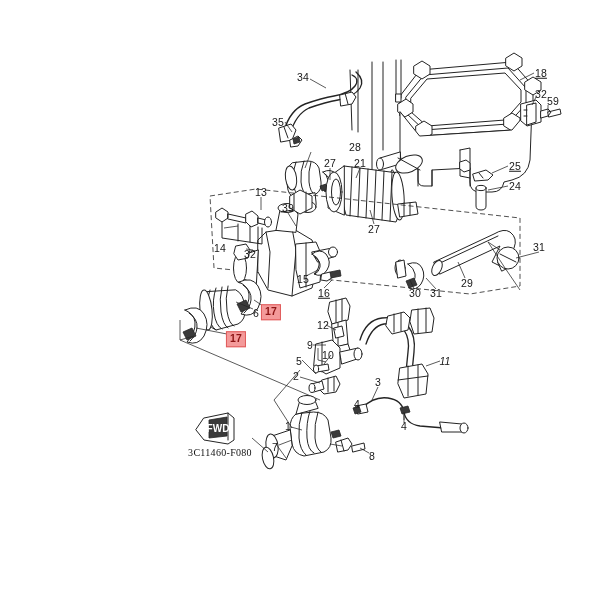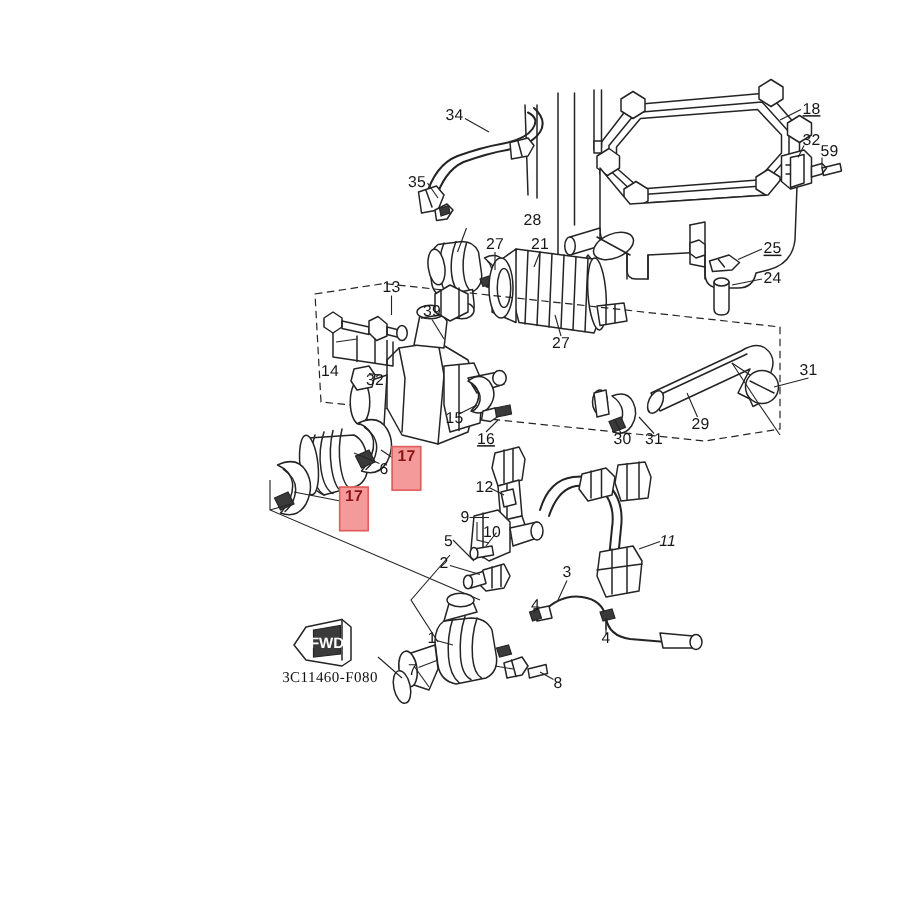--- a/index.html
+++ b/index.html
@@ -5,21 +5,21 @@
   html,body{margin:0;padding:0;background:#ffffff;}
   body{width:604px;height:604px;overflow:hidden;
        font-family:"Liberation Sans", sans-serif;}
   #sheet{position:relative;width:604px;height:604px;background:#fff;}
   #art{position:absolute;left:0;top:0;width:604px;height:604px;}
   .lbl{position:absolute;font-family:"Liberation Sans", sans-serif;
        font-size:10.5px;color:#161616;line-height:1;white-space:nowrap;
        transform:translate(-50%,-50%);letter-spacing:.1px;}
   .hl{position:absolute;transform:translate(-50%,-50%);
       background:#f49a9a;border:1px solid #e05b5b;
-      padding:1px 3px 16px 3px;font-size:10.5px;font-weight:bold;
+      padding:1px 3px 2px 3px;font-size:10.5px;font-weight:bold;
       color:#8d1414;line-height:1;letter-spacing:.2px;}
   .pn{position:absolute;transform:translate(-50%,-50%);
       font-family:"Liberation Sans", sans-serif;font-size:10px;
       color:#111;letter-spacing:.3px;white-space:nowrap;}
 </style>
 </head>
 <body>
 
 <div id="sheet">
 

